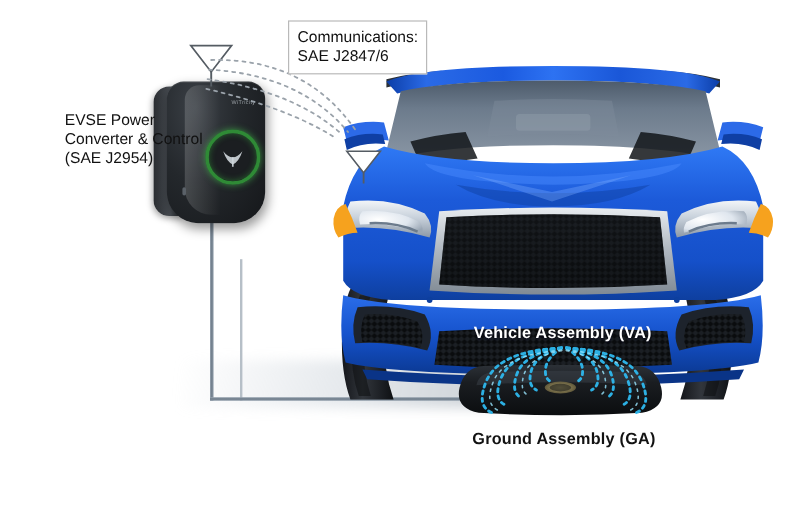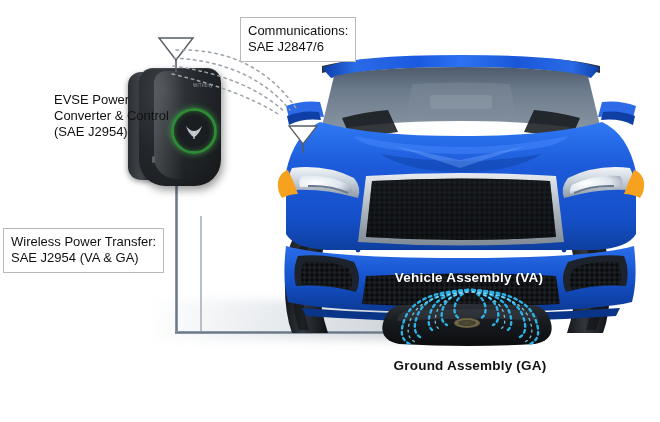--- a/index.html
+++ b/index.html
@@ -363,22 +363,20 @@
       <path d="M16 5 q78 -2 120 58"></path>
       <path d="M14 13 q76 4 116 52"></path>
       <path d="M13 21 q72 10 112 46"></path>
       <path d="M12 29 q68 16 106 40"></path>
     </g>
   </svg>
 
   <div class="callout" id="comm-callout">Communications:
 SAE J2847/6</div>
 
-  <div class="callout" id="wpt-callout">Wireless Power Transfer:
-SAE J2954 (VA &amp; GA)</div>
 
   <div class="plain-label" id="evse-label">EVSE Power
 Converter &amp; Control
 (SAE J2954)</div>
 
   <div id="ga-label">Ground Assembly (GA)</div>
 
   <div id="va-label">Vehicle Assembly (VA)</div>
 
 </div>

